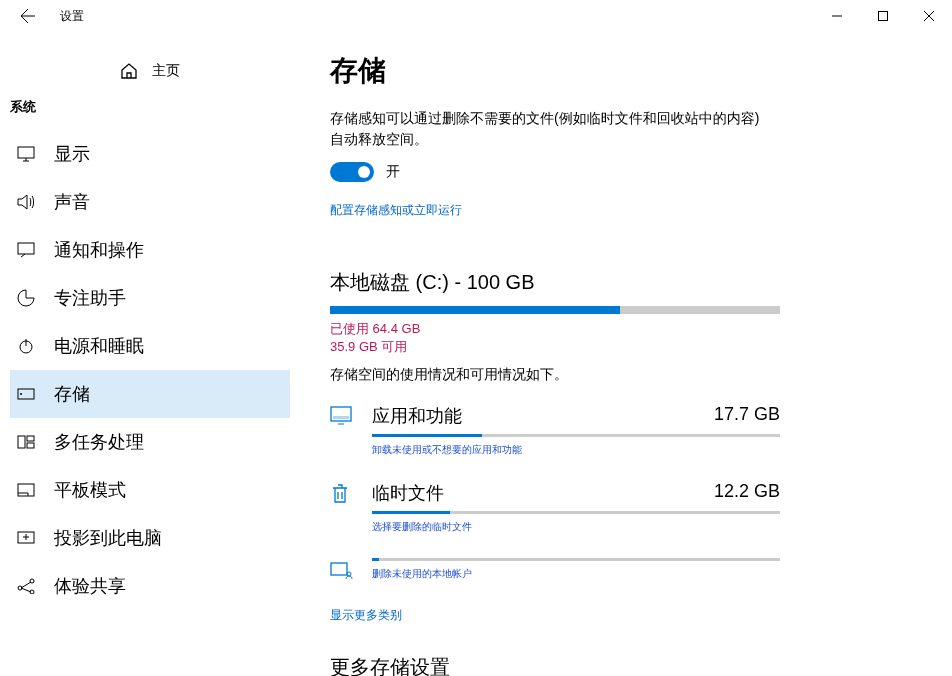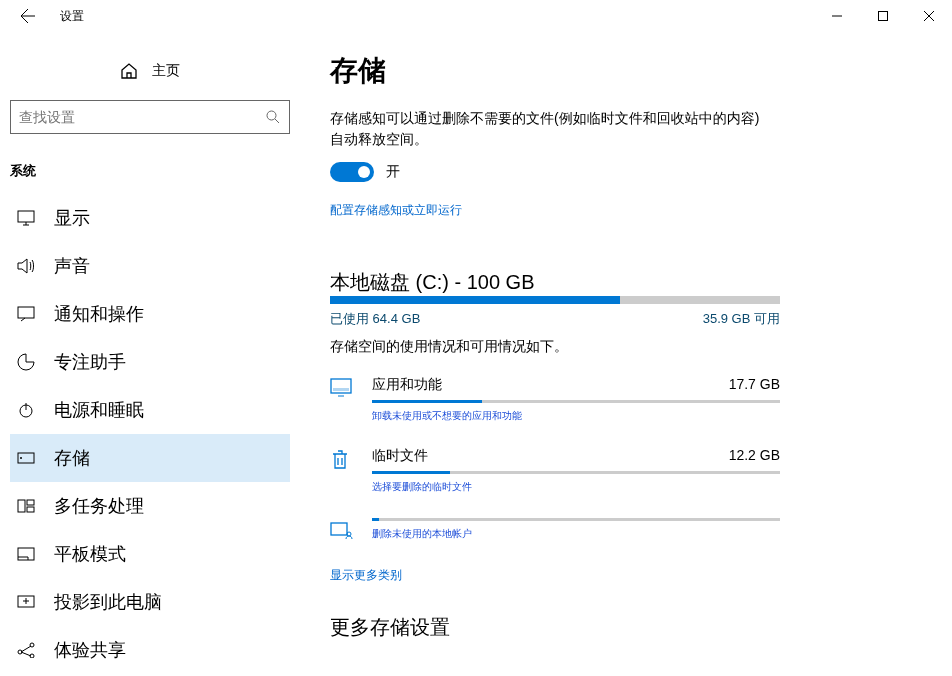--- a/index.html
+++ b/index.html
@@ -32,33 +32,33 @@
     .page-title { font-size: 28px; font-weight: 600; margin-bottom: 18px; }
     .desc { font-size: 14px; line-height: 1.5; margin-bottom: 12px; max-width: 430px; }
     
     .toggle-row { display: flex; align-items: center; margin-bottom: 18px; }
     .toggle { width: 44px; height: 20px; border-radius: 10px; background: #0078d4; position: relative; cursor: pointer; margin-right: 12px; }
     .toggle-knob { width: 12px; height: 12px; border-radius: 50%; background: #fff; position: absolute; top: 4px; right: 4px; }
     .toggle-label { font-size: 14px; }
     
     .link { color: #0066cc; font-size: 12px; cursor: pointer; display: inline-block; }
     
-    .disk-title { font-size: 20px; font-weight: 400; margin-top: 50px; }
+    .disk-title { font-size: 20px; font-weight: 400; margin-top: 50px; margin-bottom: 10px; }
     
     .bar-full { width: 450px; height: 8px; background: #ccc; position: relative; margin-bottom: 6px; }
     .bar-used { height: 100%; background: #0078d4; }
     
-    .usage-row { display: flex; justify-content: space-between; width: 450px; font-size: 13px; color: #0c4a6e; margin-bottom: 10px; }
+    .usage-row { display: flex; justify-content: space-between; width: 450px; font-size: 13px; color: #be185d; margin-bottom: 10px; flex-direction: column; }
     
     .subdesc { font-size: 14px; margin-bottom: 20px; }
     
     .category { display: flex; width: 450px; margin-bottom: 24px; cursor: pointer; }
     .cat-icon { width: 32px; color: #0078d4; padding-top: 2px; flex-shrink: 0; }
     .cat-body { flex: 1; margin-left: 10px; }
-    .cat-head { display: flex; justify-content: space-between; font-size: 14px; margin-bottom: 6px; text-align: right; }
+    .cat-head { display: flex; justify-content: space-between; font-size: 18px; margin-bottom: 6px; text-align: right; }
     .cat-bar { width: 100%; height: 3px; background: #ccc; margin-bottom: 6px; }
     .cat-bar-fill { height: 100%; background: #0078d4; }
     .cat-sub { font-size: 10px; color: #1d4ed8; }
     
     .more-title { font-size: 20px; font-weight: 400; margin-top: 30px; }
     
     svg { display: block; }
   </style>
 </head>
 <body>
@@ -93,29 +93,20 @@
   <div class="sidebar">
     <div class="home-row">
       <span class="icon">
         <svg width="18" height="18" viewBox="0 0 18 18">
             <path d="M2 8l7-6 7 6v8H2z M7 16v-5h4v5" stroke="#000" fill="none" stroke-width="1.3"></path>
           </svg>
       </span>
       <span>主页</span>
     </div>
 
-    <div class="search-box">
-      <input type="text" placeholder="查找设置" style="">
-      <span class="search-icon">
-        <svg width="16" height="16" viewBox="0 0 16 16">
-            <circle cx="6.5" cy="6.5" r="4.5" stroke="#666" fill="none"></circle>
-            <path d="M10 10l4 4" stroke="#666"></path>
-          </svg>
-      </span>
-    </div>
 
     <div class="section-header">系统</div>
 
     <div class="nav-item">
       <span class="icon">
           <svg width="18" height="16" viewBox="0 0 18 16">
             <rect x="1" y="1" width="16" height="11" stroke="#000" fill="none"></rect>
             <path d="M6 15h6M9 12v3" stroke="#000"></path>
           </svg>
         </span>

